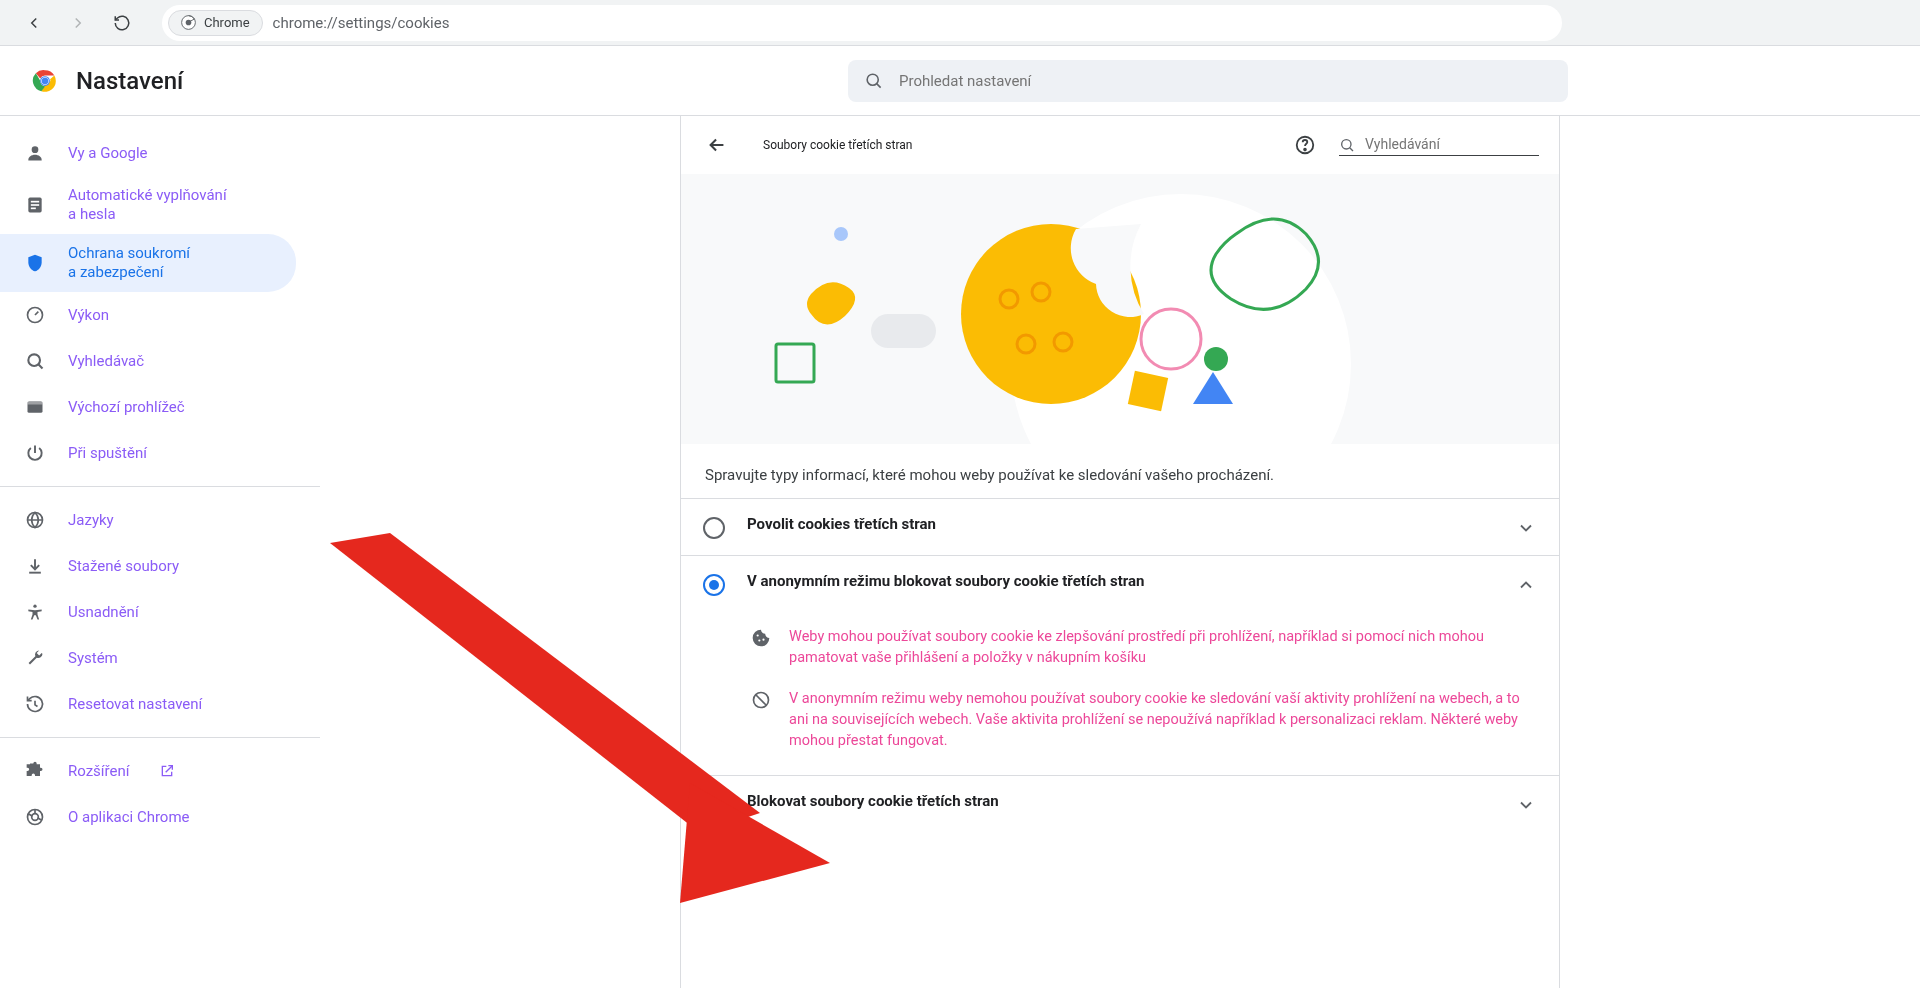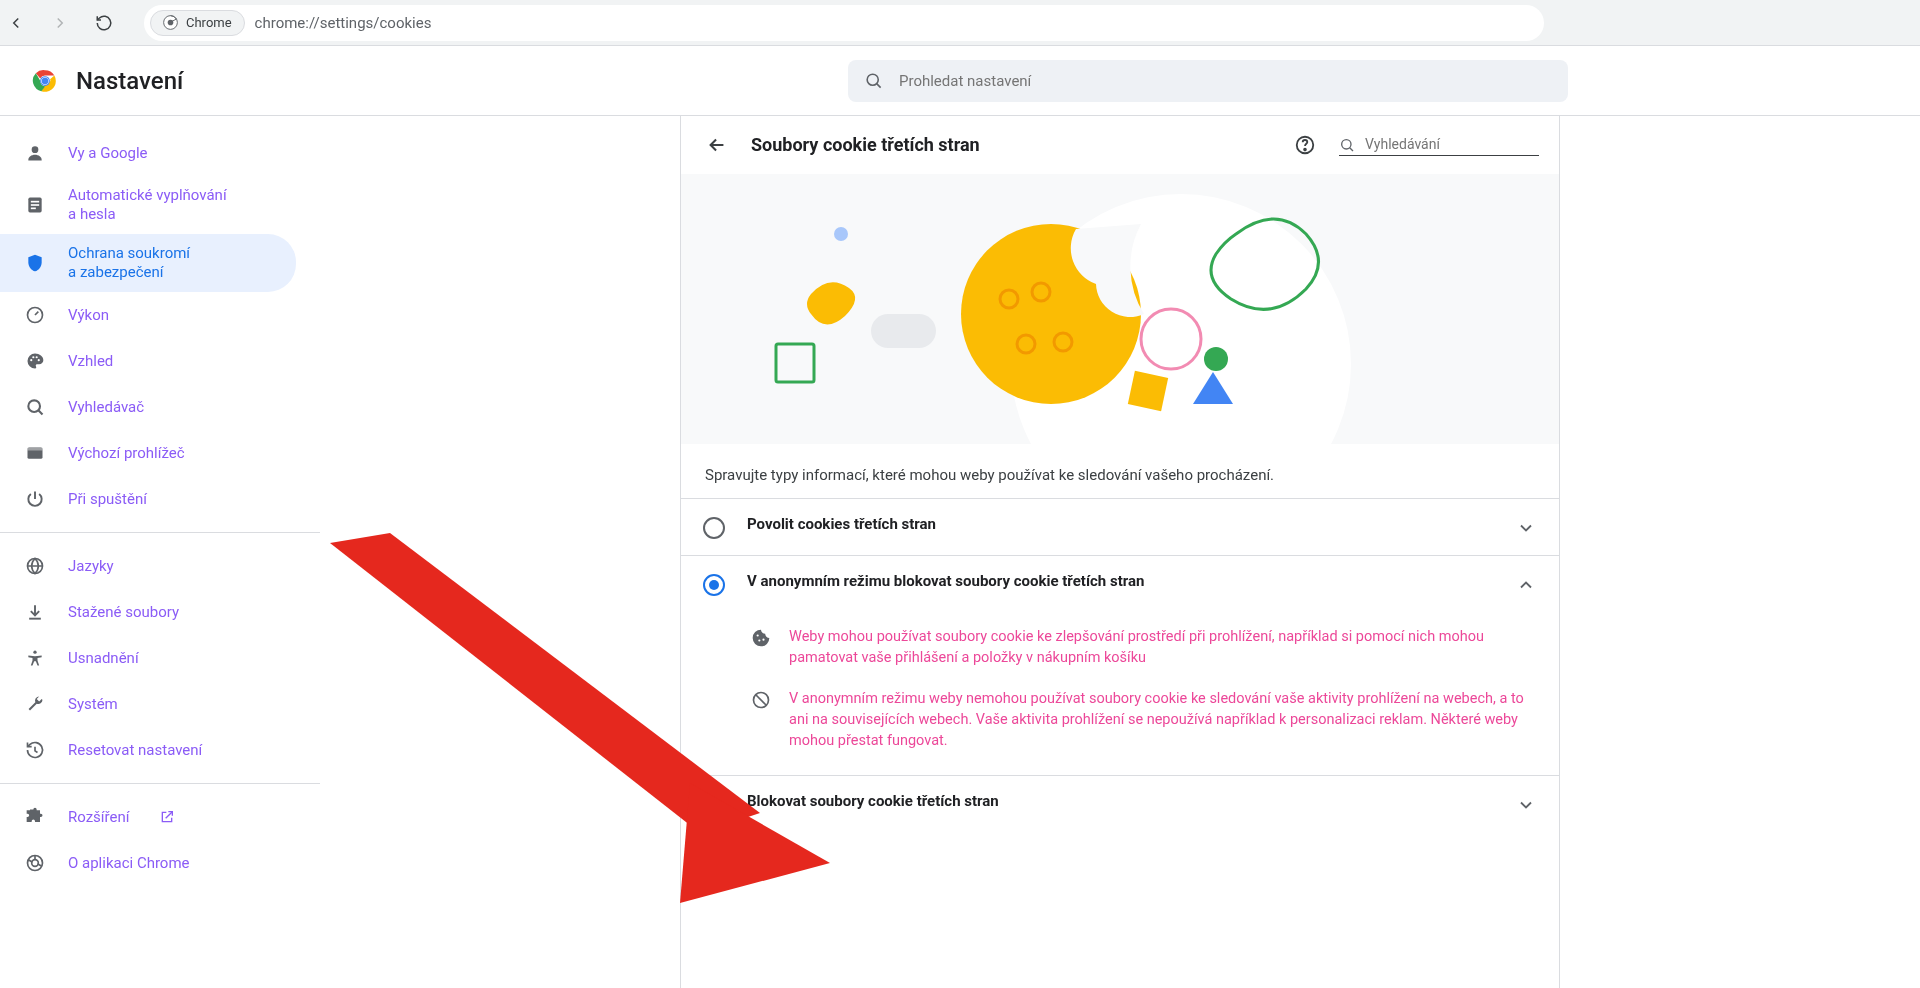--- a/index.html
+++ b/index.html
@@ -12,21 +12,21 @@
     --search-bg:#eef1f5;
     --yellow:#fbbc04;
   }
   *{box-sizing:border-box;font-family:Roboto,"Segoe UI",Arial,sans-serif;}
   html,body{margin:0;padding:0;height:100%;background:#fff;color:var(--dark-text);}
   body{width:1920px;height:988px;overflow:hidden;transform-origin:top left;}
 
   
   .chrome-toolbar{
     height:46px;background:var(--surface);display:flex;align-items:center;
-    padding:0 2px;gap:16px;border-bottom:1px solid var(--border);
+    padding:0 20px;gap:16px;border-bottom:1px solid var(--border);
   }
   .nav-arrow,.reload{width:28px;height:28px;display:flex;align-items:center;justify-content:center;color:#3c4043;border-radius:50%;}
   .nav-arrow.disabled{opacity:.35;}
   .omnibox{
     flex:1;max-width:1400px;height:36px;background:#fff;border-radius:18px;
     display:flex;align-items:center;padding:0 6px 0 6px;gap:10px;margin-left:10px;
   }
   .chrome-chip{
     display:flex;align-items:center;gap:8px;background:#f1f3f4;border:1px solid var(--border);
     border-radius:14px;height:26px;padding:0 12px;font-size:13px;color:#3c4043;
@@ -70,21 +70,21 @@
   }
   .card-col{
     width:878px;margin-top:0;background:#fff;box-shadow:0 0 0 1px var(--border);
     display:flex;flex-direction:column;
   }
   .card-head{
     height:58px;display:flex;align-items:center;padding:0 20px;gap:18px;
     border-bottom:1px solid transparent;
   }
   .back-btn{width:32px;height:32px;display:flex;align-items:center;justify-content:center;color:#3c4043;border-radius:50%;}
-  .card-title{font-size:18px;font-weight:700;flex:0 0 auto;}
+  .card-title{font-size:12px;font-weight:400;flex:0 0 auto;margin-left:12px;}
   .head-spacer{flex:1;}
   .help-btn{width:32px;height:32px;display:flex;align-items:center;justify-content:center;color:#3c4043;}
   .inpage-search{display:flex;align-items:flex-end;gap:8px;border-bottom:1px solid #3c4043;padding:2px 0;min-width:200px;}
   .inpage-search input{border:none;font-size:14px;outline:none;width:150px;}
 
   .hero{
     height:270px;background:#f8f9fa;display:flex;align-items:center;justify-content:center;
     position:relative;overflow:hidden;
   }
   .hero svg{position:absolute;inset:0;}
@@ -213,32 +213,20 @@
       <span class="side-icon">
           <svg width="20" height="20" viewBox="0 0 24 24" fill="none" stroke="currentColor" stroke-width="2">
             <circle cx="12" cy="12" r="9"></circle>
             <path d="M12 12 16 8"></path>
           </svg>
         </span>
       <span class="side-label">Výkon</span>
     </div>
     <div class="side-item">
       <span class="side-icon">
-          <svg width="20" height="20" viewBox="0 0 24 24" fill="currentColor">
-            <path d="M12 3a9 9 0 1 0 0 18c1 0 1.5-.8 1.5-1.5s-.6-1.2-.6-1.9c0-.9.7-1.6 1.6-1.6H17a5 5 0 0 0 5-5C22 6.6 17.5 3 12 3Z"></path>
-            <circle cx="7.5" cy="11" r="1.3" fill="#fff"></circle>
-            <circle cx="10" cy="7.5" r="1.3" fill="#fff"></circle>
-            <circle cx="14" cy="7.5" r="1.3" fill="#fff"></circle>
-            <circle cx="16.5" cy="11" r="1.3" fill="#fff"></circle>
-          </svg>
-        </span>
-      <span class="side-label">Vzhled</span>
-    </div>
-    <div class="side-item">
-      <span class="side-icon">
           <svg width="20" height="20" viewBox="0 0 24 24" fill="none" stroke="currentColor" stroke-width="2.5">
             <circle cx="11" cy="11" r="7"></circle>
             <path d="M21 21l-5-5"></path>
           </svg>
         </span>
       <span class="side-label">Vyhledávač</span>
     </div>
     <div class="side-item">
       <span class="side-icon">
           <svg width="20" height="20" viewBox="0 0 24 24" fill="currentColor">
@@ -432,21 +420,21 @@
             </span>
           <span class="detail-text">Weby mohou používat soubory cookie ke zlepšování prostředí při prohlížení, například si pomocí nich mohou pamatovat vaše přihlášení a položky v nákupním košíku</span>
         </div>
         <div class="detail-row">
           <span class="detail-icon">
               <svg width="20" height="20" viewBox="0 0 24 24" fill="none" stroke="currentColor" stroke-width="2">
                 <circle cx="12" cy="12" r="9"></circle>
                 <path d="M6 6l12 12"></path>
               </svg>
             </span>
-          <span class="detail-text">V anonymním režimu weby nemohou používat soubory cookie ke sledování vaše aktivity prohlížení na webech, a to ani na souvisejících webech. Vaše aktivita prohlížení se nepoužívá například k personalizaci reklam. Některé weby mohou přestat fungovat.</span>
+          <span class="detail-text">V anonymním režimu weby nemohou používat soubory cookie ke sledování vaší aktivity prohlížení na webech, a to ani na souvisejících webech. Vaše aktivita prohlížení se nepoužívá například k personalizaci reklam. Některé weby mohou přestat fungovat.</span>
         </div>
       </div>
 
       <div class="radio-row">
         <span class="radio-outer"></span>
         <span class="radio-label">Blokovat soubory cookie třetích stran</span>
         <span class="chevron">
             <svg width="20" height="20" viewBox="0 0 24 24" fill="none" stroke="currentColor" stroke-width="2.2">
               <path d="M6 9l6 6 6-6"></path>
             </svg>

